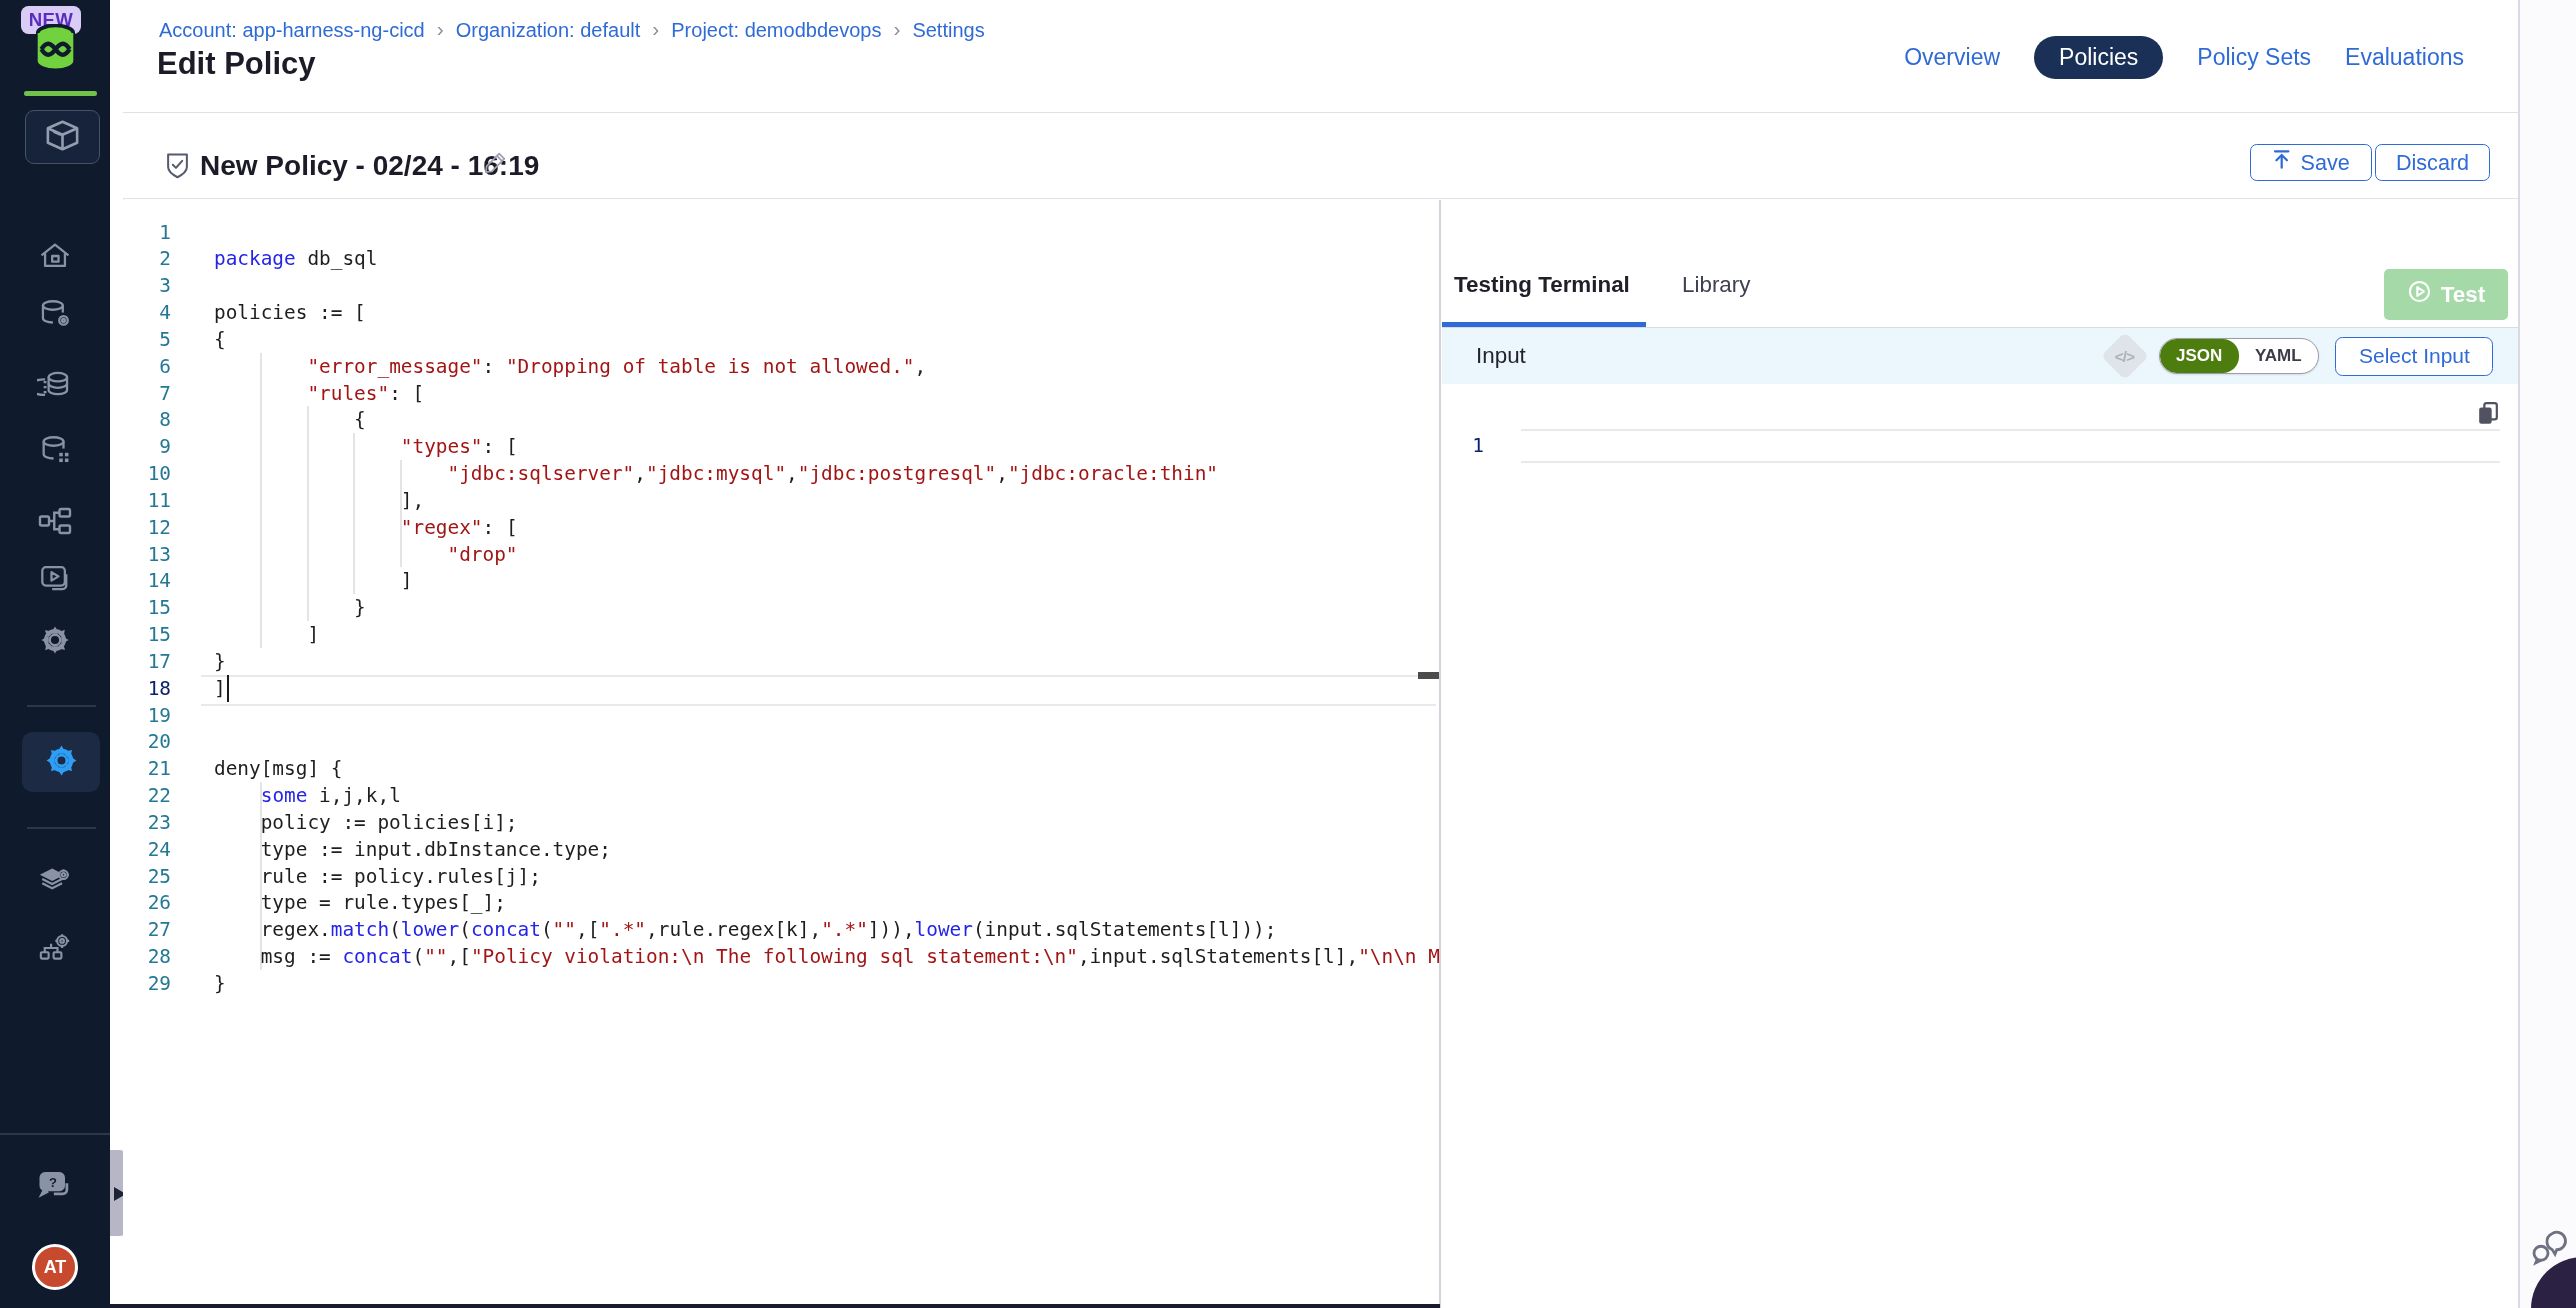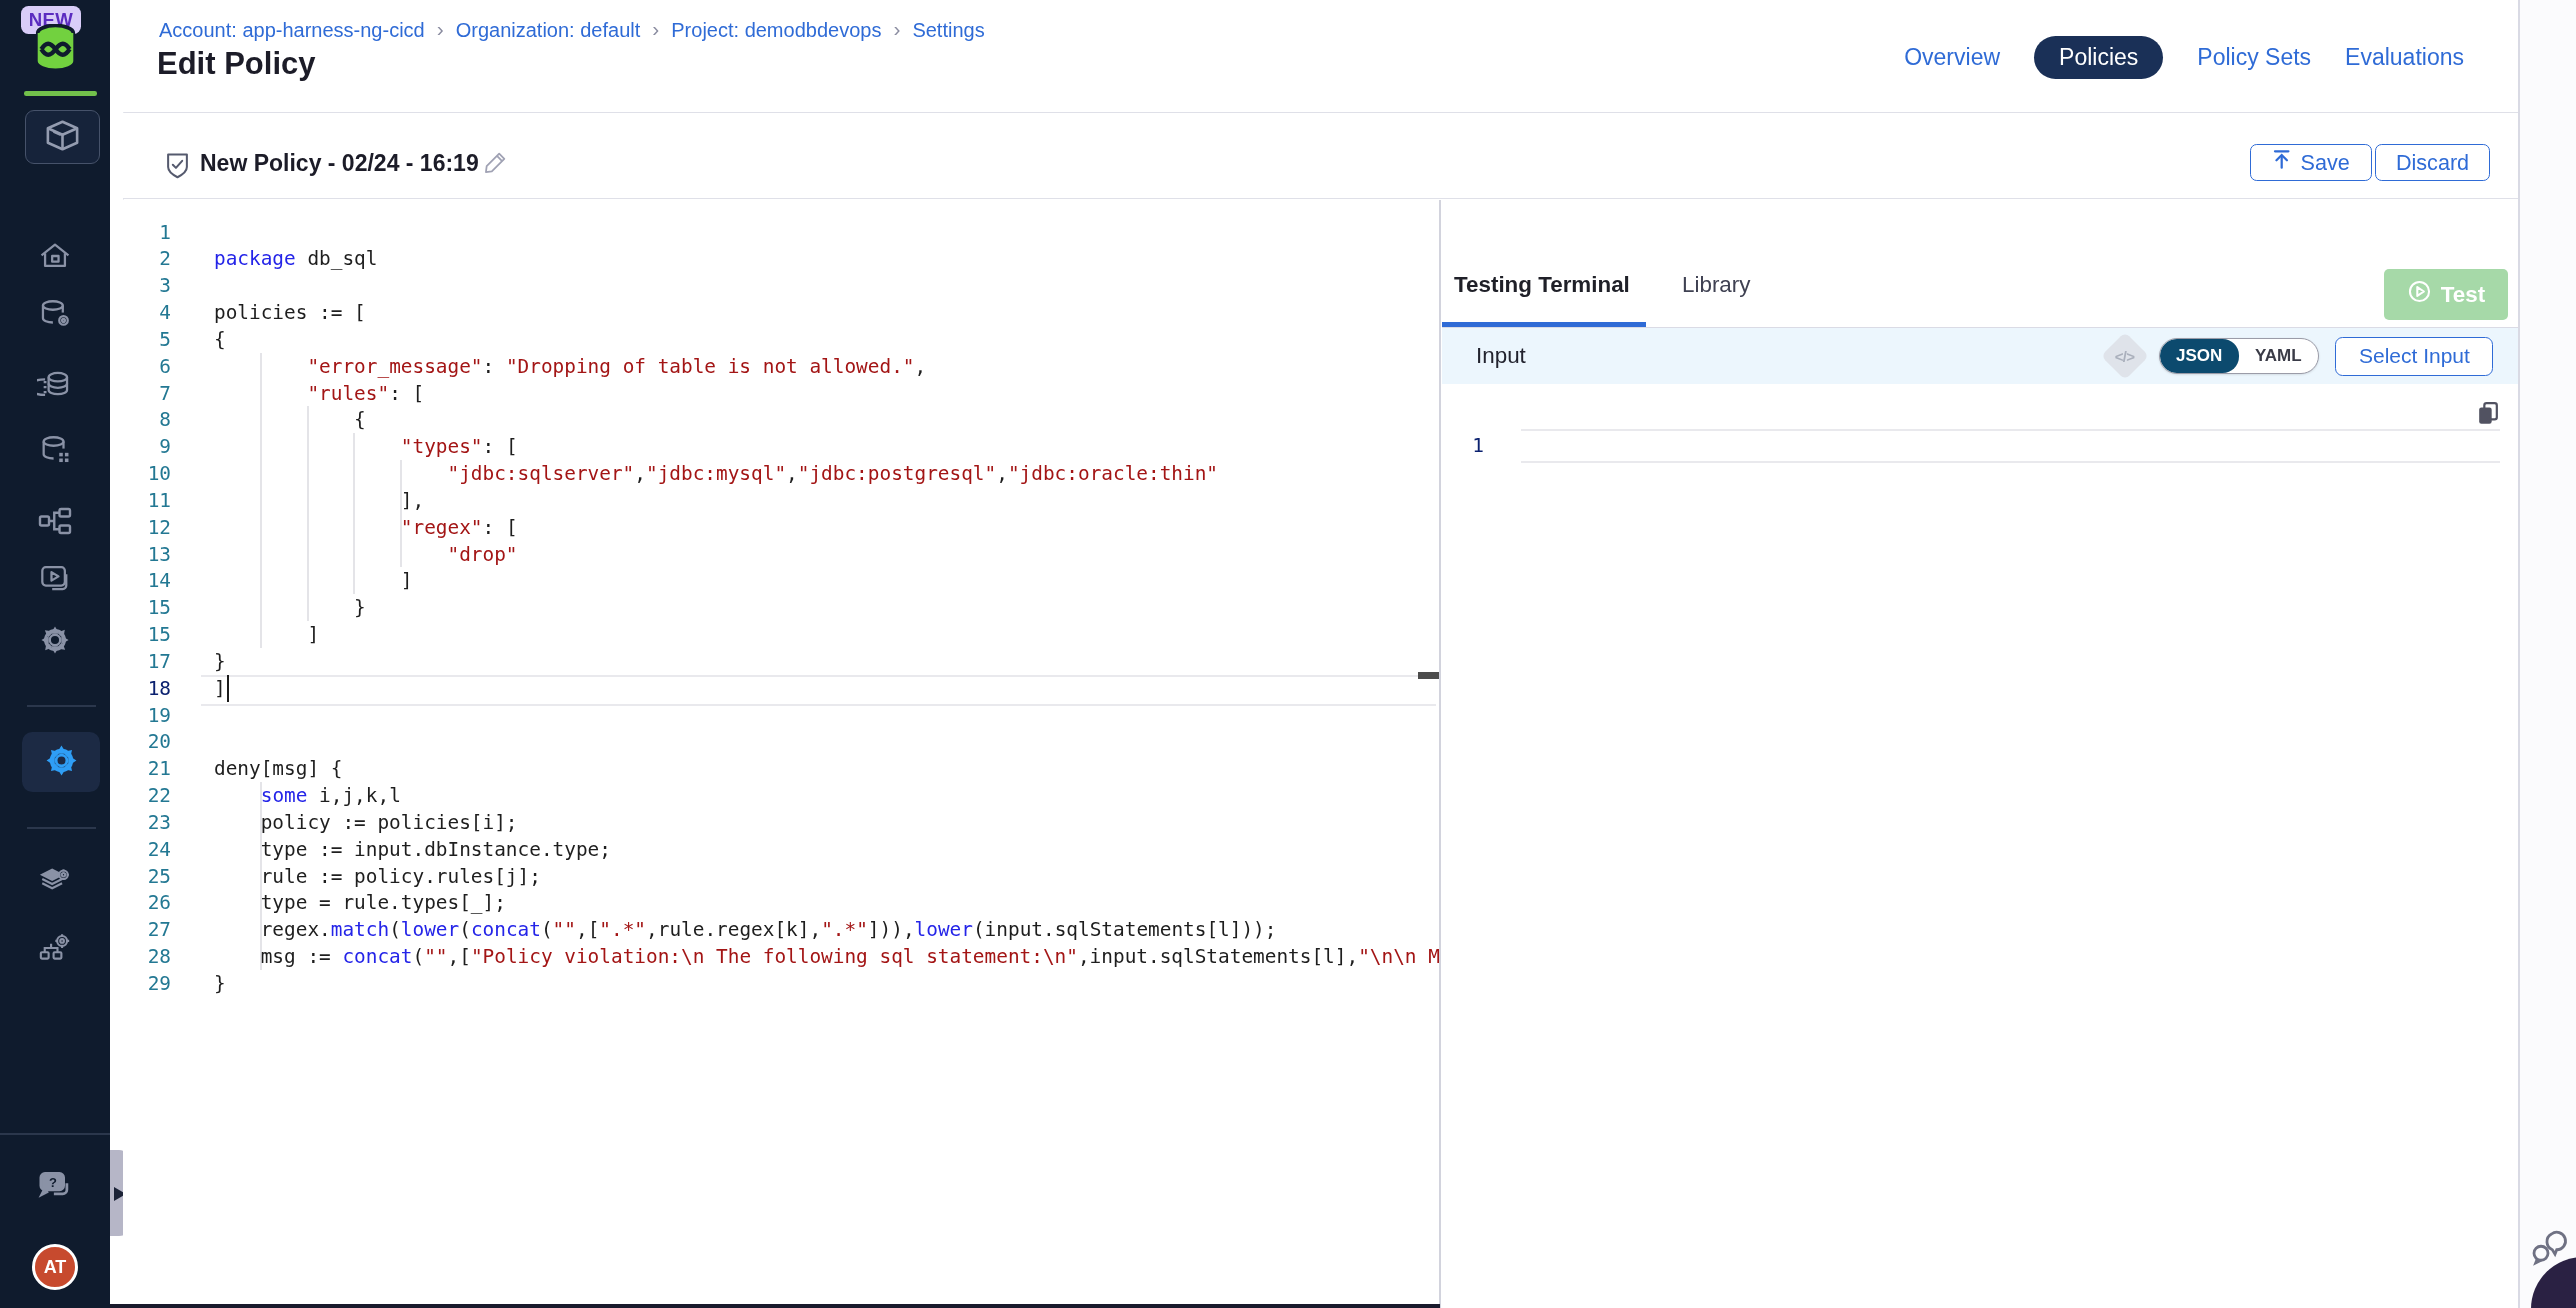--- a/index.html
+++ b/index.html
@@ -28,21 +28,21 @@
   .bc-sep{color:#8a8ca0;font-size:21px;transform:translateY(-1.5px);}
   .page-title{position:absolute;left:157px;top:46px;font-size:31px;font-weight:600;color:#1c1c28;}
   .top-tabs{position:absolute;top:36px;right:112px;display:flex;align-items:center;gap:34px;height:43px;}
   .top-tab{font-size:23px;font-weight:500;color:#2f6bd6;cursor:pointer;}
   .top-tab.active{background:#1a3057;color:#fff;border-radius:21.6px;padding:8.2px 25px;}
 
   
   .card{position:absolute;left:123px;top:112px;width:2395px;height:1197px;border-top:1.5px solid #dfe0e8;border-left:1.5px solid #eceef2;box-sizing:border-box;}
   .card-header{position:absolute;left:123px;top:113px;width:2395px;height:86px;border-bottom:1.5px solid #dfe0e8;box-sizing:border-box;background:#fff;}
   .ph-shield{position:absolute;left:42px;top:39px;color:#555a6e;}
-  .ph-title{position:absolute;left:77px;top:37px;font-size:23px;font-weight:600;color:#1c1c28;}
+  .ph-title{position:absolute;left:77px;top:37px;font-size:28px;font-weight:600;color:#1c1c28;}
   .ph-pencil{position:absolute;left:360px;top:37px;color:#a0a2b4;cursor:pointer;}
   .btn-outline{position:absolute;top:31px;height:37px;border:1.5px solid #2f6bd6;border-radius:6.7px;background:#fff;color:#2f6bd6;
                font-size:21.6px;font-weight:500;display:flex;align-items:center;justify-content:center;gap:9px;box-sizing:border-box;cursor:pointer;
                font-family:"Liberation Sans", sans-serif;}
   .btn-save{left:2127px;width:122px;}
   .btn-discard{left:2252px;width:115px;}
 
   
   .editor{position:absolute;left:123px;top:200px;width:1316px;height:1104px;background:#fff;overflow:hidden;}
   .crow{position:absolute;left:0;height:27px;width:100%;font-family:"DejaVu Sans Mono", monospace;font-size:19.4px;line-height:27px;}
@@ -68,21 +68,21 @@
             color:#fff;font-size:22.4px;font-weight:700;display:flex;align-items:center;justify-content:center;gap:9px;cursor:default;
             font-family:"Liberation Sans", sans-serif;}
   .input-row{position:absolute;left:0;top:81px;width:100%;height:56px;background:#ecf6fd;display:flex;align-items:center;}
   .input-label{margin-left:34px;font-size:22.4px;color:#22232e;}
   .input-right{margin-left:auto;margin-right:24.6px;display:flex;align-items:center;gap:16.4px;}
   .code-diamond{width:34px;height:34px;background:#dfe3ea;transform:rotate(45deg);border-radius:6px;display:flex;align-items:center;justify-content:center;color:#aab0bc;}
   .code-diamond span{transform:rotate(-45deg);font-size:15px;font-weight:bold;letter-spacing:-0.7px;}
   .fmt-toggle{display:flex;align-items:center;background:#fff;border:1.5px solid #9b9ca8;border-radius:18px;height:36px;box-sizing:border-box;overflow:hidden;
               box-shadow:0 0.7px 2.2px rgba(0,0,0,.12);}
   .fmt-seg{font-size:17px;font-weight:700;padding:0 16.4px;height:100%;display:flex;align-items:center;cursor:pointer;}
-  .fmt-seg.sel{background:#0c4a6e;color:#fff;border-radius:16.4px;}
+  .fmt-seg.sel{background:#4d7c0f;color:#fff;border-radius:16.4px;}
   .fmt-seg.unsel{color:#3a3b47;}
   .btn-select-input{width:158px;height:39px;border:1.5px solid #2f6bd6;border-radius:7.5px;background:#fff;color:#2f6bd6;
                     font-size:21px;font-weight:500;display:flex;align-items:center;justify-content:center;box-sizing:border-box;cursor:pointer;
                     font-family:"Liberation Sans", sans-serif;}
   .copy-ic{position:absolute;right:18px;top:154px;cursor:pointer;color:#515261;}
   .in-row{position:absolute;left:0;top:182px;height:34px;width:100%;font-family:"DejaVu Sans Mono", monospace;font-size:19.4px;line-height:34px;}
   .in-ln{position:absolute;left:0;width:42px;text-align:right;color:#0b216f;}
   .in-band{position:absolute;left:79px;right:18px;top:0;height:30px;border-top:2.2px solid #e9e9ed;border-bottom:2.2px solid #e9e9ed;background:#fff;}
 
   

